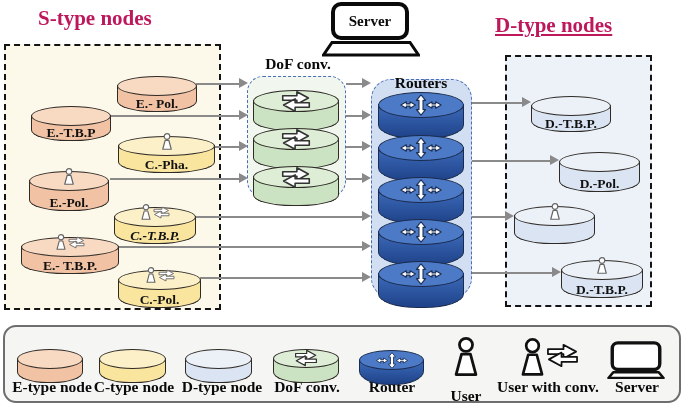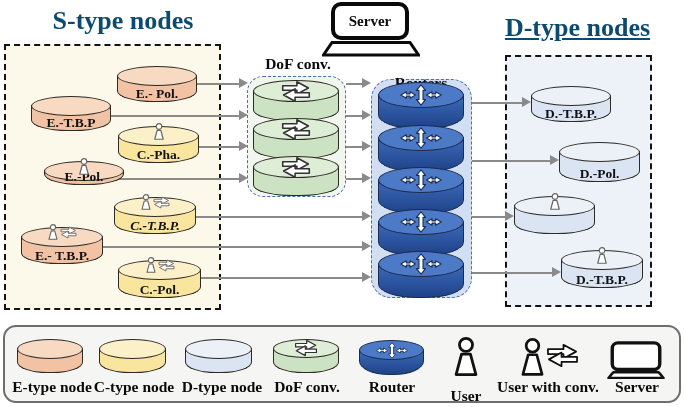--- a/index.html
+++ b/index.html
@@ -1,31 +1,31 @@
 <!DOCTYPE html>
 <html style="--e-node-side: #F1C2A4; --e-node-top: #F8D9C2; --c-node-side: #FAE59E; --c-node-top: #FCF0C8; --d-node-side: #DAE4F2; --d-node-top: #ECF1F8; --dof-side: #CBE3C2; --dof-top: #DDEDD6; --router-top: #4C7AC6; --router-side-light: #3E6CBB; --router-side-dark: #1E4289; --s-box-bg: #FCF8EA; --d-box-bg: #EDF2F9; --dof-box-bg: #F1F7EF; --router-box-bg: #D2DEF1; --column-box-dash: #4A6DB8; --arrow: #8A8A8A; --legend-bg: #F5F5F3;"><head>
 <meta charset="utf-8">
 <style>
   html,body{margin:0;padding:0;background:#fff;}
   #canvas{position:relative;width:685px;height:407px;background:#fff;overflow:hidden;
           font-family:"Liberation Serif",serif;}
   .abs{position:absolute;box-sizing:border-box;}
-  .title{position:absolute;font-weight:bold;font-size:26px;color:#0c4a6e;text-align:center;}
+  .title{position:absolute;font-weight:bold;font-size:21px;color:#be185d;}
   .col-label{position:absolute;font-weight:bold;font-size:15.5px;color:#0a0a0a;text-align:center;}
 
   
   .sbox{left:4px;top:44px;width:217px;height:266px;border:2.5px dashed #141414;background:var(--s-box-bg,#FCF8EA);}
   .dbox{left:505px;top:55px;width:147px;height:252px;border:2.5px dashed #141414;background:var(--d-box-bg,#EDF2F9);}
   .dofbox{left:247px;top:76px;width:99px;height:121px;border:1.6px dashed var(--column-box-dash,#4A6DB8);
           background:var(--dof-box-bg,#F1F7EF);border-radius:16px;}
   .routerbox{left:371px;top:79px;width:101px;height:219px;border:1.6px dashed var(--column-box-dash,#4A6DB8);
           background:var(--router-box-bg,#D2DEF1);border-radius:20px;}
 
   
-  .cyl{position:absolute;z-index:3;}
+  .cyl{position:absolute;z-index:3;margin-top:10px;}
   .cyl-top{position:absolute;left:0;right:0;top:0;height:20px;border-radius:50%;
            border:1.5px solid #2e2a26;background:var(--ct);box-sizing:border-box;z-index:2;}
   .cyl-body{position:absolute;left:0;right:0;top:9px;bottom:0;background:var(--cb);
            border:1.5px solid #2e2a26;border-top:none;
            border-radius:0 0 46% 46% / 0 0 11px 11px;box-sizing:border-box;z-index:1;}
   .cyl-label{position:absolute;left:0;right:0;bottom:0;text-align:center;z-index:4;
            font-weight:bold;font-size:13.5px;color:#111;white-space:nowrap;}
   .cyl.e{--ct:var(--e-node-top,#F8D9C2);--cb:var(--e-node-side,#F1C2A4);}
   .cyl.c{--ct:var(--c-node-top,#FCF0C8);--cb:var(--c-node-side,#FAE59E);}
   .cyl.d{--ct:var(--d-node-top,#ECF1F8);--cb:var(--d-node-side,#DAE4F2);}
@@ -123,50 +123,50 @@
   <div class="cyl e" style="left:117px;top:66px;width:80px;height:36px;">
     <div class="cyl-top"></div>
       <div class="cyl-body"></div>
     <span class="cyl-label">E.- Pol.</span>
   </div>
   <div class="cyl e" style="left:31px;top:96px;width:80px;height:35px;">
     <div class="cyl-top"></div>
       <div class="cyl-body"></div>
     <span class="cyl-label">E.-T.B.P</span>
   </div>
-  <div class="cyl c" style="left:118px;top:126px;width:81px;height:37px;">
+  <div class="cyl c" style="left:118px;top:126px;width:81px;height:37px;padding-left:16px;">
     <div class="cyl-top"></div>
       <div class="cyl-body"></div>
     <svg class="cyl-icon" style="top:-3px;width:13px;height:17px;color:#666;">
         <use href="#sym-user"></use>
       </svg>
     <span class="cyl-label">C.-Pha.</span>
   </div>
-  <div class="cyl e" style="left:44px;top:161px;width:80px;height:24px;">
+  <div class="cyl e" style="left:29px;top:161px;width:80px;height:40px;">
     <div class="cyl-top"></div>
       <div class="cyl-body"></div>
     <svg class="cyl-icon" style="top:-3px;width:13px;height:17px;color:#666;">
         <use href="#sym-user"></use>
       </svg>
     <span class="cyl-label">E.-Pol.</span>
   </div>
   <div class="cyl c" style="left:114px;top:197px;width:82px;height:37px;font-style:italic;">
     <div class="cyl-top"></div>
       <div class="cyl-body"></div>
     <span class="cyl-icon icon-row" style="top:-3px;">
       <svg style="width:12px;height:16px;color:#666;">
           <use href="#sym-user"></use>
         </svg>
       <svg style="width:17px;height:13px;color:#666;">
           <use href="#sym-conv"></use>
         </svg>
     </span>
     <span class="cyl-label">C.-T.B.P.</span>
   </div>
-  <div class="cyl e" style="left:21px;top:227px;width:82px;height:37px;">
+  <div class="cyl e" style="left:21px;top:227px;width:82px;height:37px;padding-left:16px;">
     <div class="cyl-top"></div>
       <div class="cyl-body"></div>
     <span class="cyl-icon icon-row" style="top:-3px;">
       <svg style="width:12px;height:16px;color:#666;">
           <use href="#sym-user"></use>
         </svg>
       <svg style="width:17px;height:13px;color:#666;">
           <use href="#sym-conv"></use>
         </svg>
     </span>

